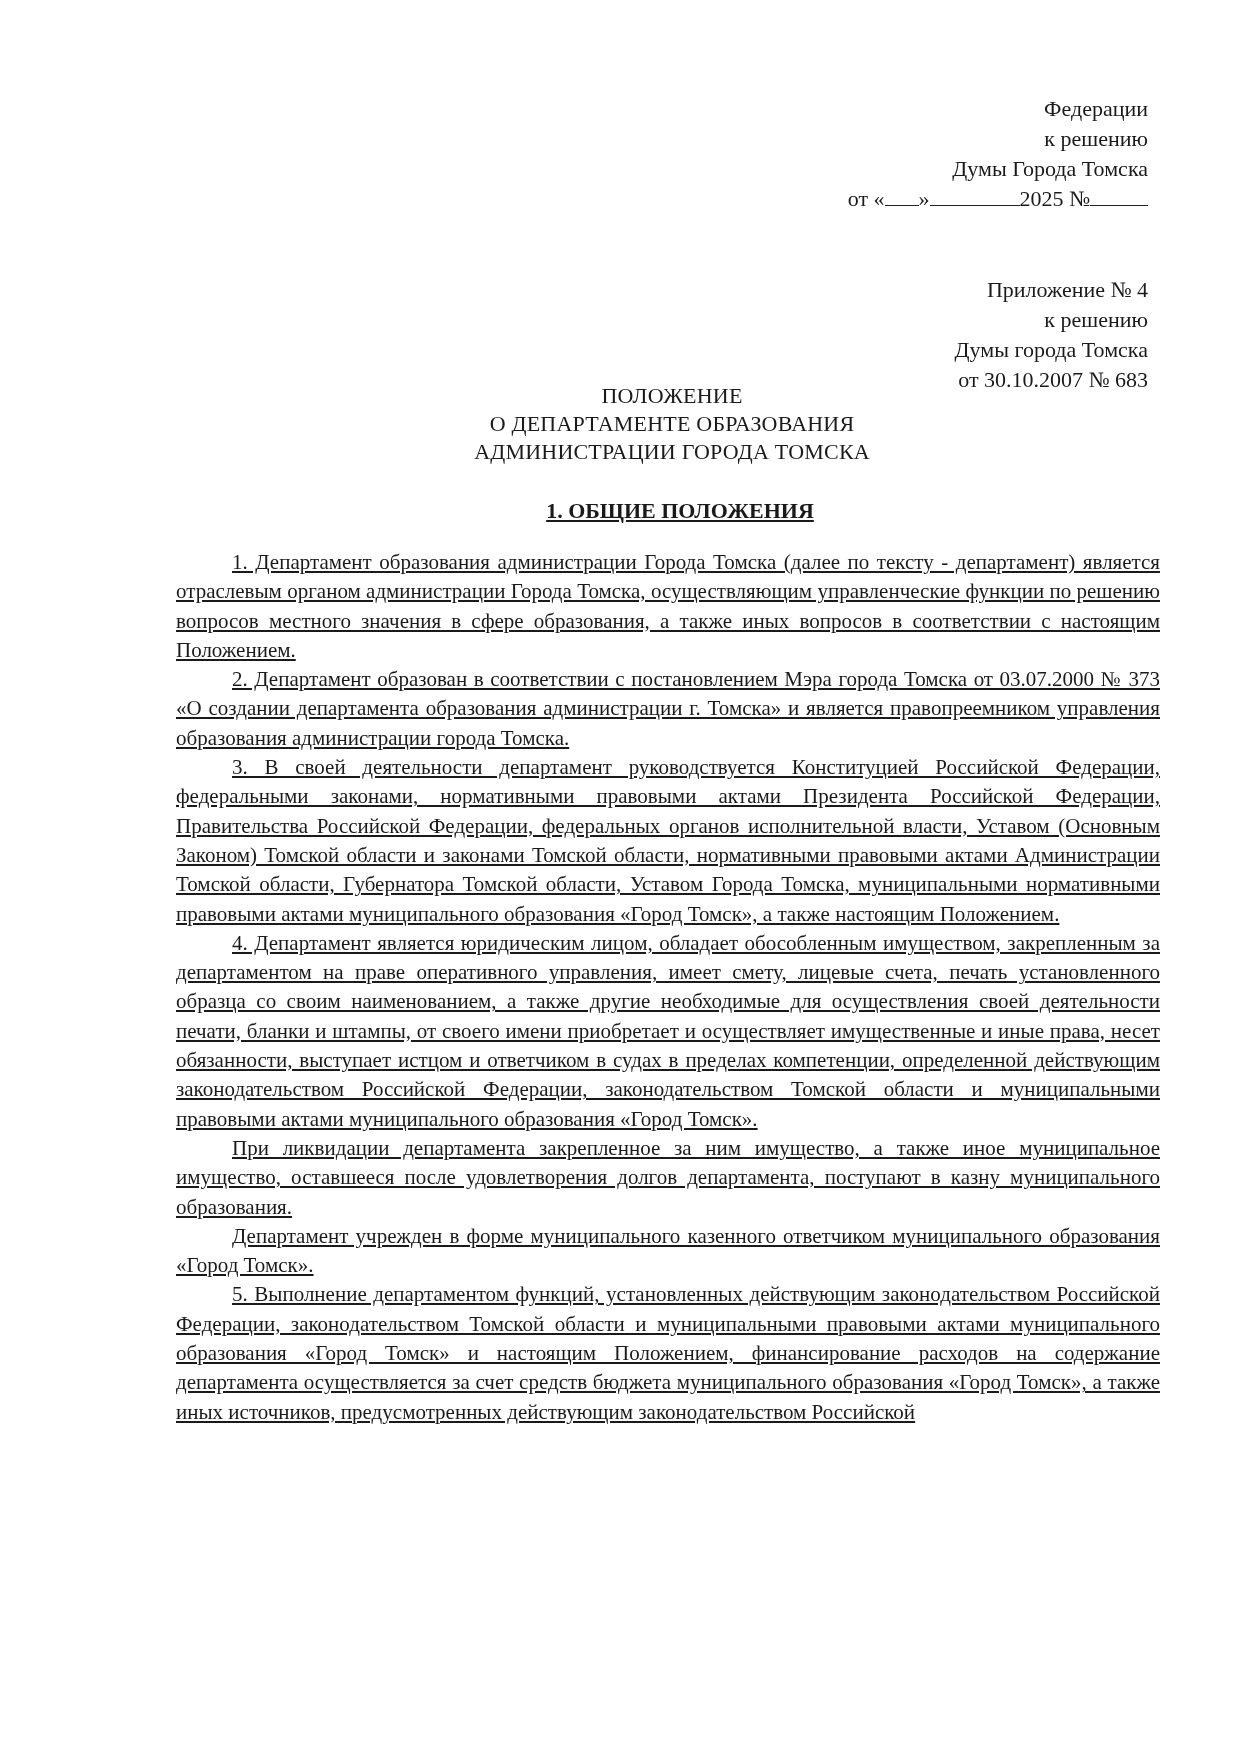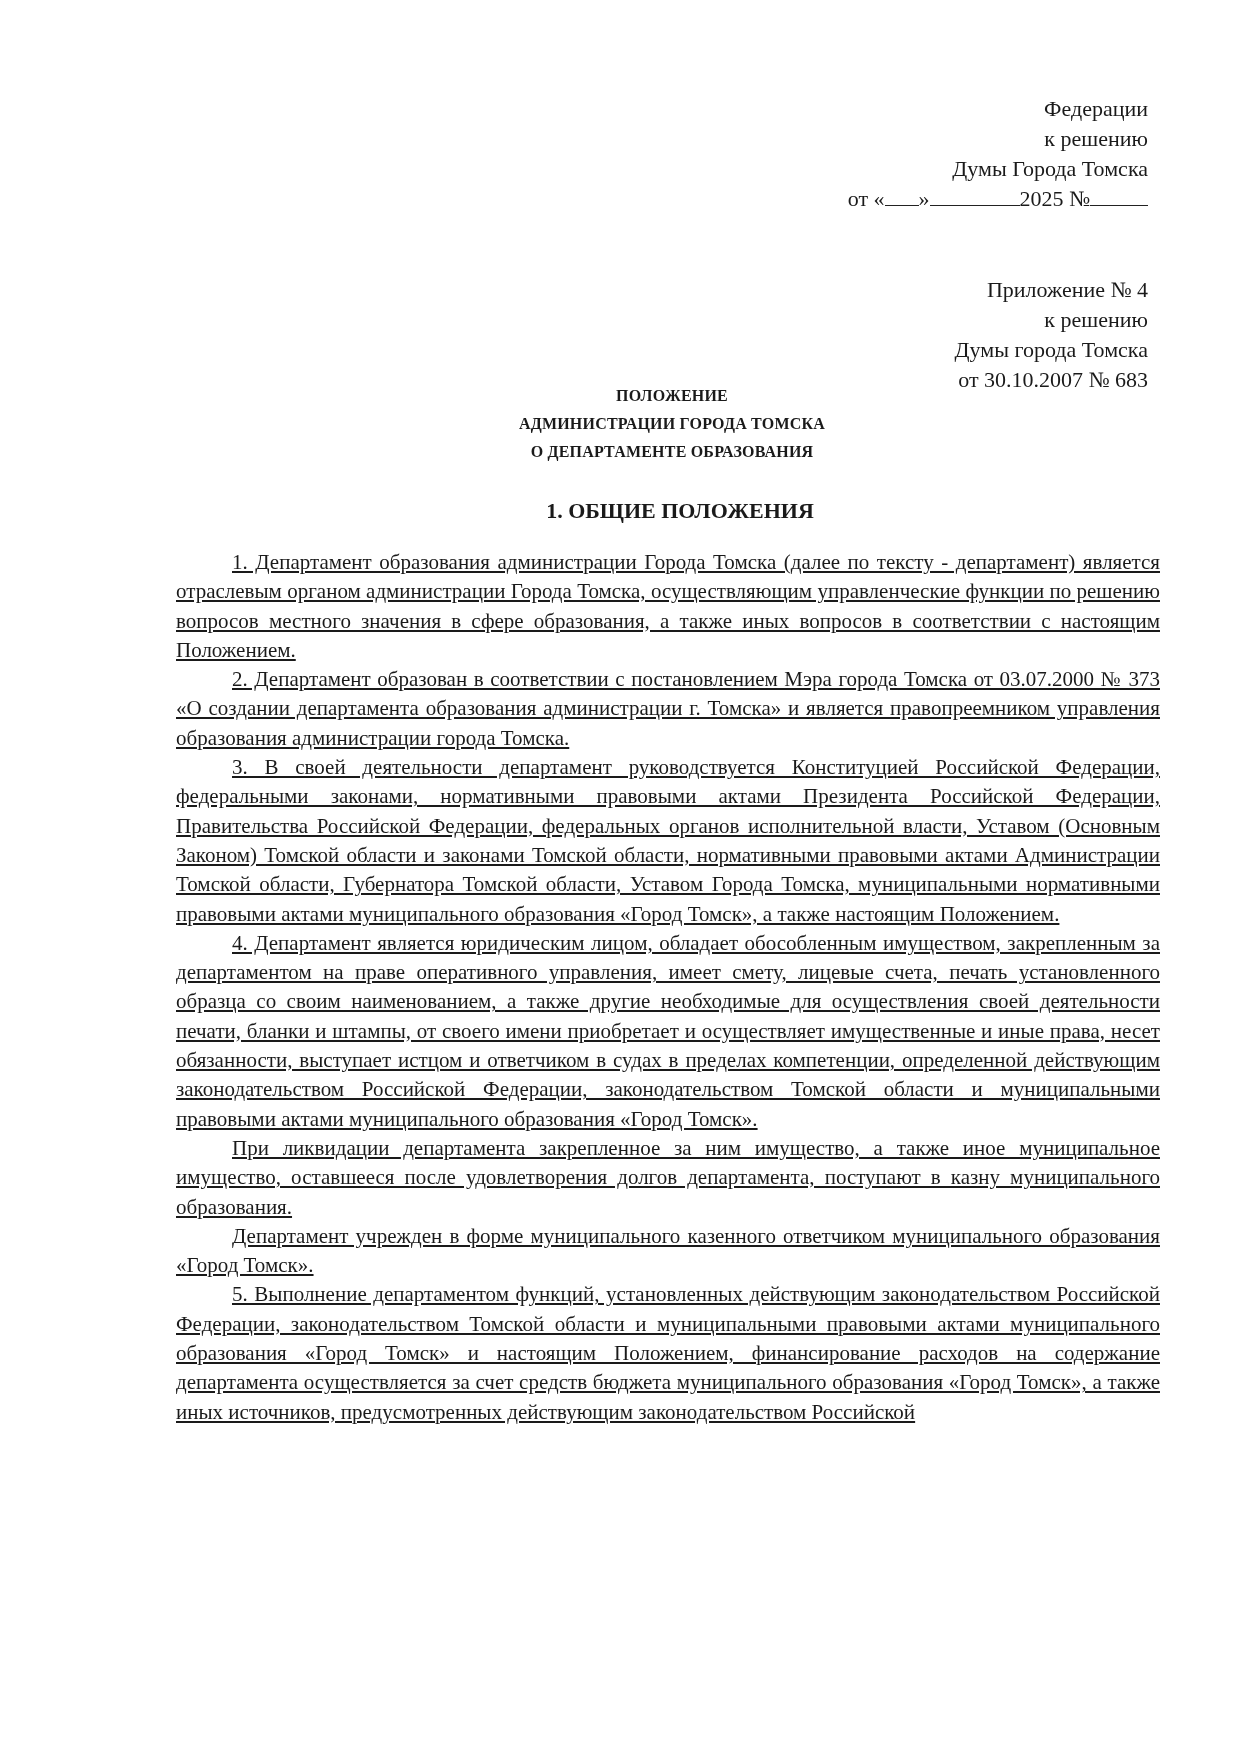--- a/index.html
+++ b/index.html
@@ -39,35 +39,36 @@
     }
     .blank-day { width: 34px; }
     .blank-month { width: 90px; }
     .blank-num { width: 58px; }
 
     .title-block {
       position: absolute;
       left: 0; right: 16px;
       top: 382px;
       text-align: center;
-      font-weight: bold;
-      font-size: 16px;
+      font-weight: normal;
+      font-size: 22px;
       line-height: 28px;
       letter-spacing: 0.2px;
     }
     .title-line { display: block; padding-left: 120px; }
     .section-heading {
       position: absolute;
       left: 0; right: 0;
       top: 497px;
       text-align: center;
       font-weight: bold;
       font-size: 22px;
       line-height: 28px;
       padding-left: 120px;
+      text-decoration: underline;
     }
 
     .body-text {
       position: absolute;
       left: 176px;
       width: 984px;
       top: 548px;
       font-size: 21px;
       line-height: 29.3px;
       text-align: justify;
@@ -96,22 +97,22 @@
 
   <div class="header-block header-2">
     <span class="header-line">Приложение № 4</span>
     <span class="header-line">к решению</span>
     <span class="header-line">Думы города Томска</span>
     <span class="header-line">от 30.10.2007 № 683</span>
   </div>
 
   <div class="title-block">
     <span class="title-line">ПОЛОЖЕНИЕ</span>
+    <span class="title-line">О ДЕПАРТАМЕНТЕ ОБРАЗОВАНИЯ</span>
     <span class="title-line">АДМИНИСТРАЦИИ ГОРОДА ТОМСКА</span>
-    <span class="title-line">О ДЕПАРТАМЕНТЕ ОБРАЗОВАНИЯ</span>
   </div>
 
   <div class="section-heading">1. ОБЩИЕ ПОЛОЖЕНИЯ</div>
 
   <div class="body-text">
     <p class="para">1. Департамент образования администрации Города Томска (далее по тексту - департамент) является отраслевым органом администрации Города Томска, осуществляющим управленческие функции по решению вопросов местного значения в сфере образования, а также иных вопросов в соответствии с настоящим Положением.</p>
     <p class="para">2. Департамент образован в соответствии с постановлением Мэра города Томска от 03.07.2000 № 373 «О создании департамента образования администрации г. Томска» и является правопреемником управления образования администрации города Томска.</p>
     <p class="para">3. В своей деятельности департамент руководствуется Конституцией Российской Федерации, федеральными законами, нормативными правовыми актами Президента Российской Федерации, Правительства Российской Федерации, федеральных органов исполнительной власти, Уставом (Основным Законом) Томской области и законами Томской области, нормативными правовыми актами  Администрации Томской области, Губернатора Томской области, Уставом Города Томска, муниципальными нормативными правовыми актами муниципального образования «Город Томск», а также настоящим Положением.</p>
     <p class="para">4. Департамент является юридическим лицом, обладает обособленным имуществом, закрепленным за департаментом на праве оперативного управления, имеет смету, лицевые счета, печать установленного образца со своим наименованием, а также другие необходимые для осуществления своей деятельности печати, бланки и штампы, от своего имени приобретает и осуществляет имущественные и иные права, несет обязанности, выступает истцом и ответчиком в судах в пределах компетенции, определенной действующим законодательством Российской Федерации, законодательством Томской области и муниципальными правовыми актами муниципального образования «Город Томск».</p>
     <p class="para">При ликвидации департамента закрепленное за ним имущество, а также иное муниципальное имущество, оставшееся после удовлетворения долгов департамента, поступают в казну муниципального образования.</p>

